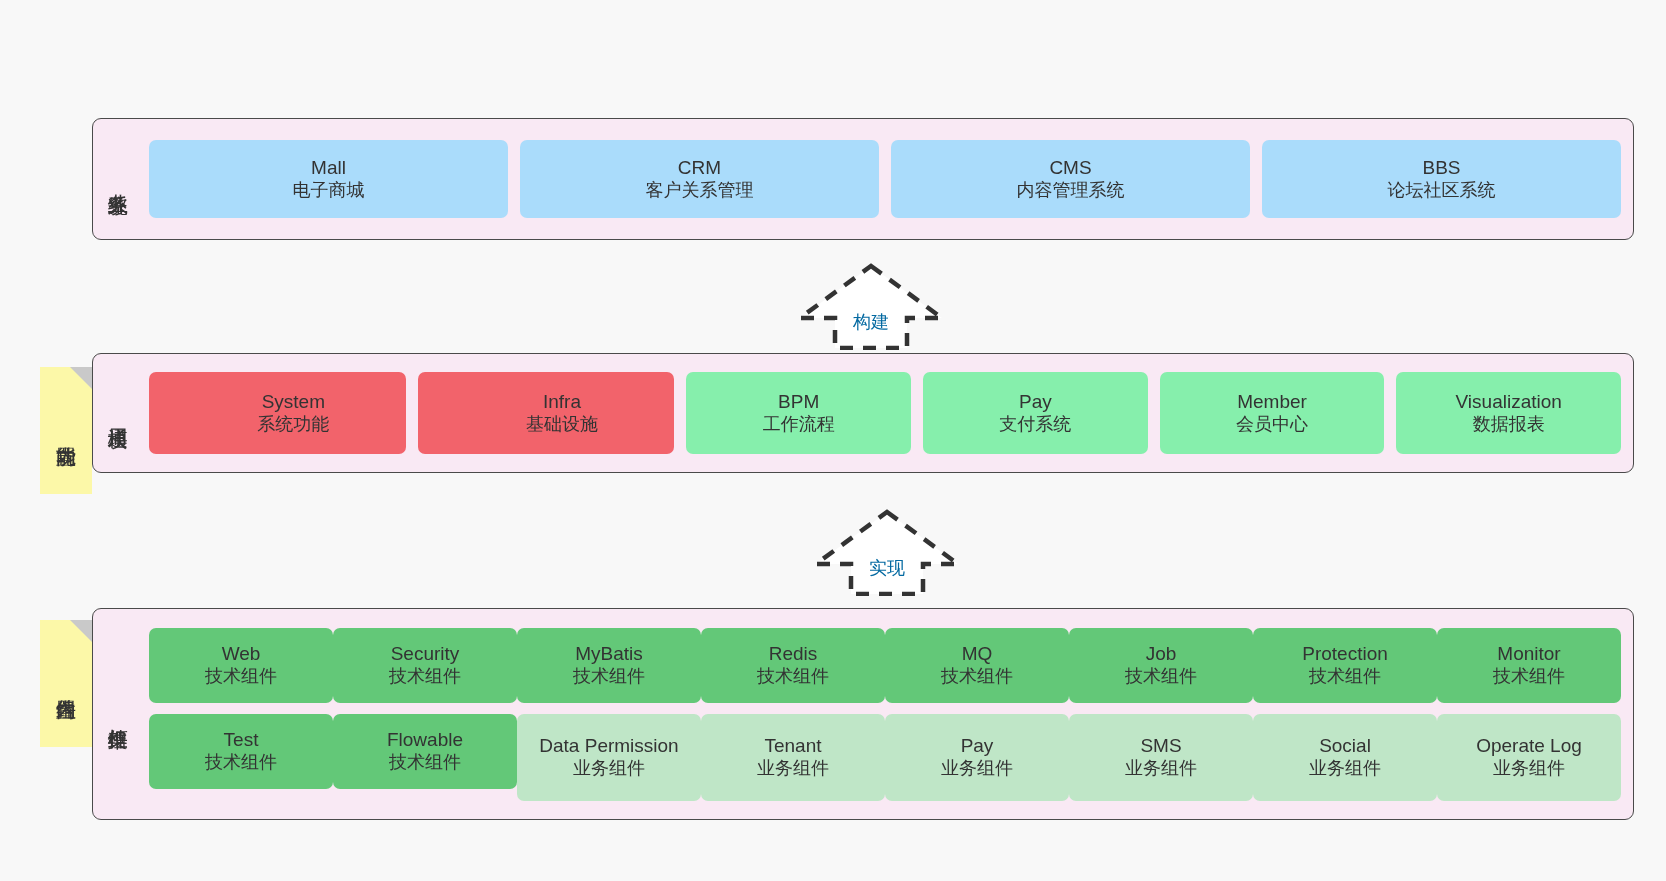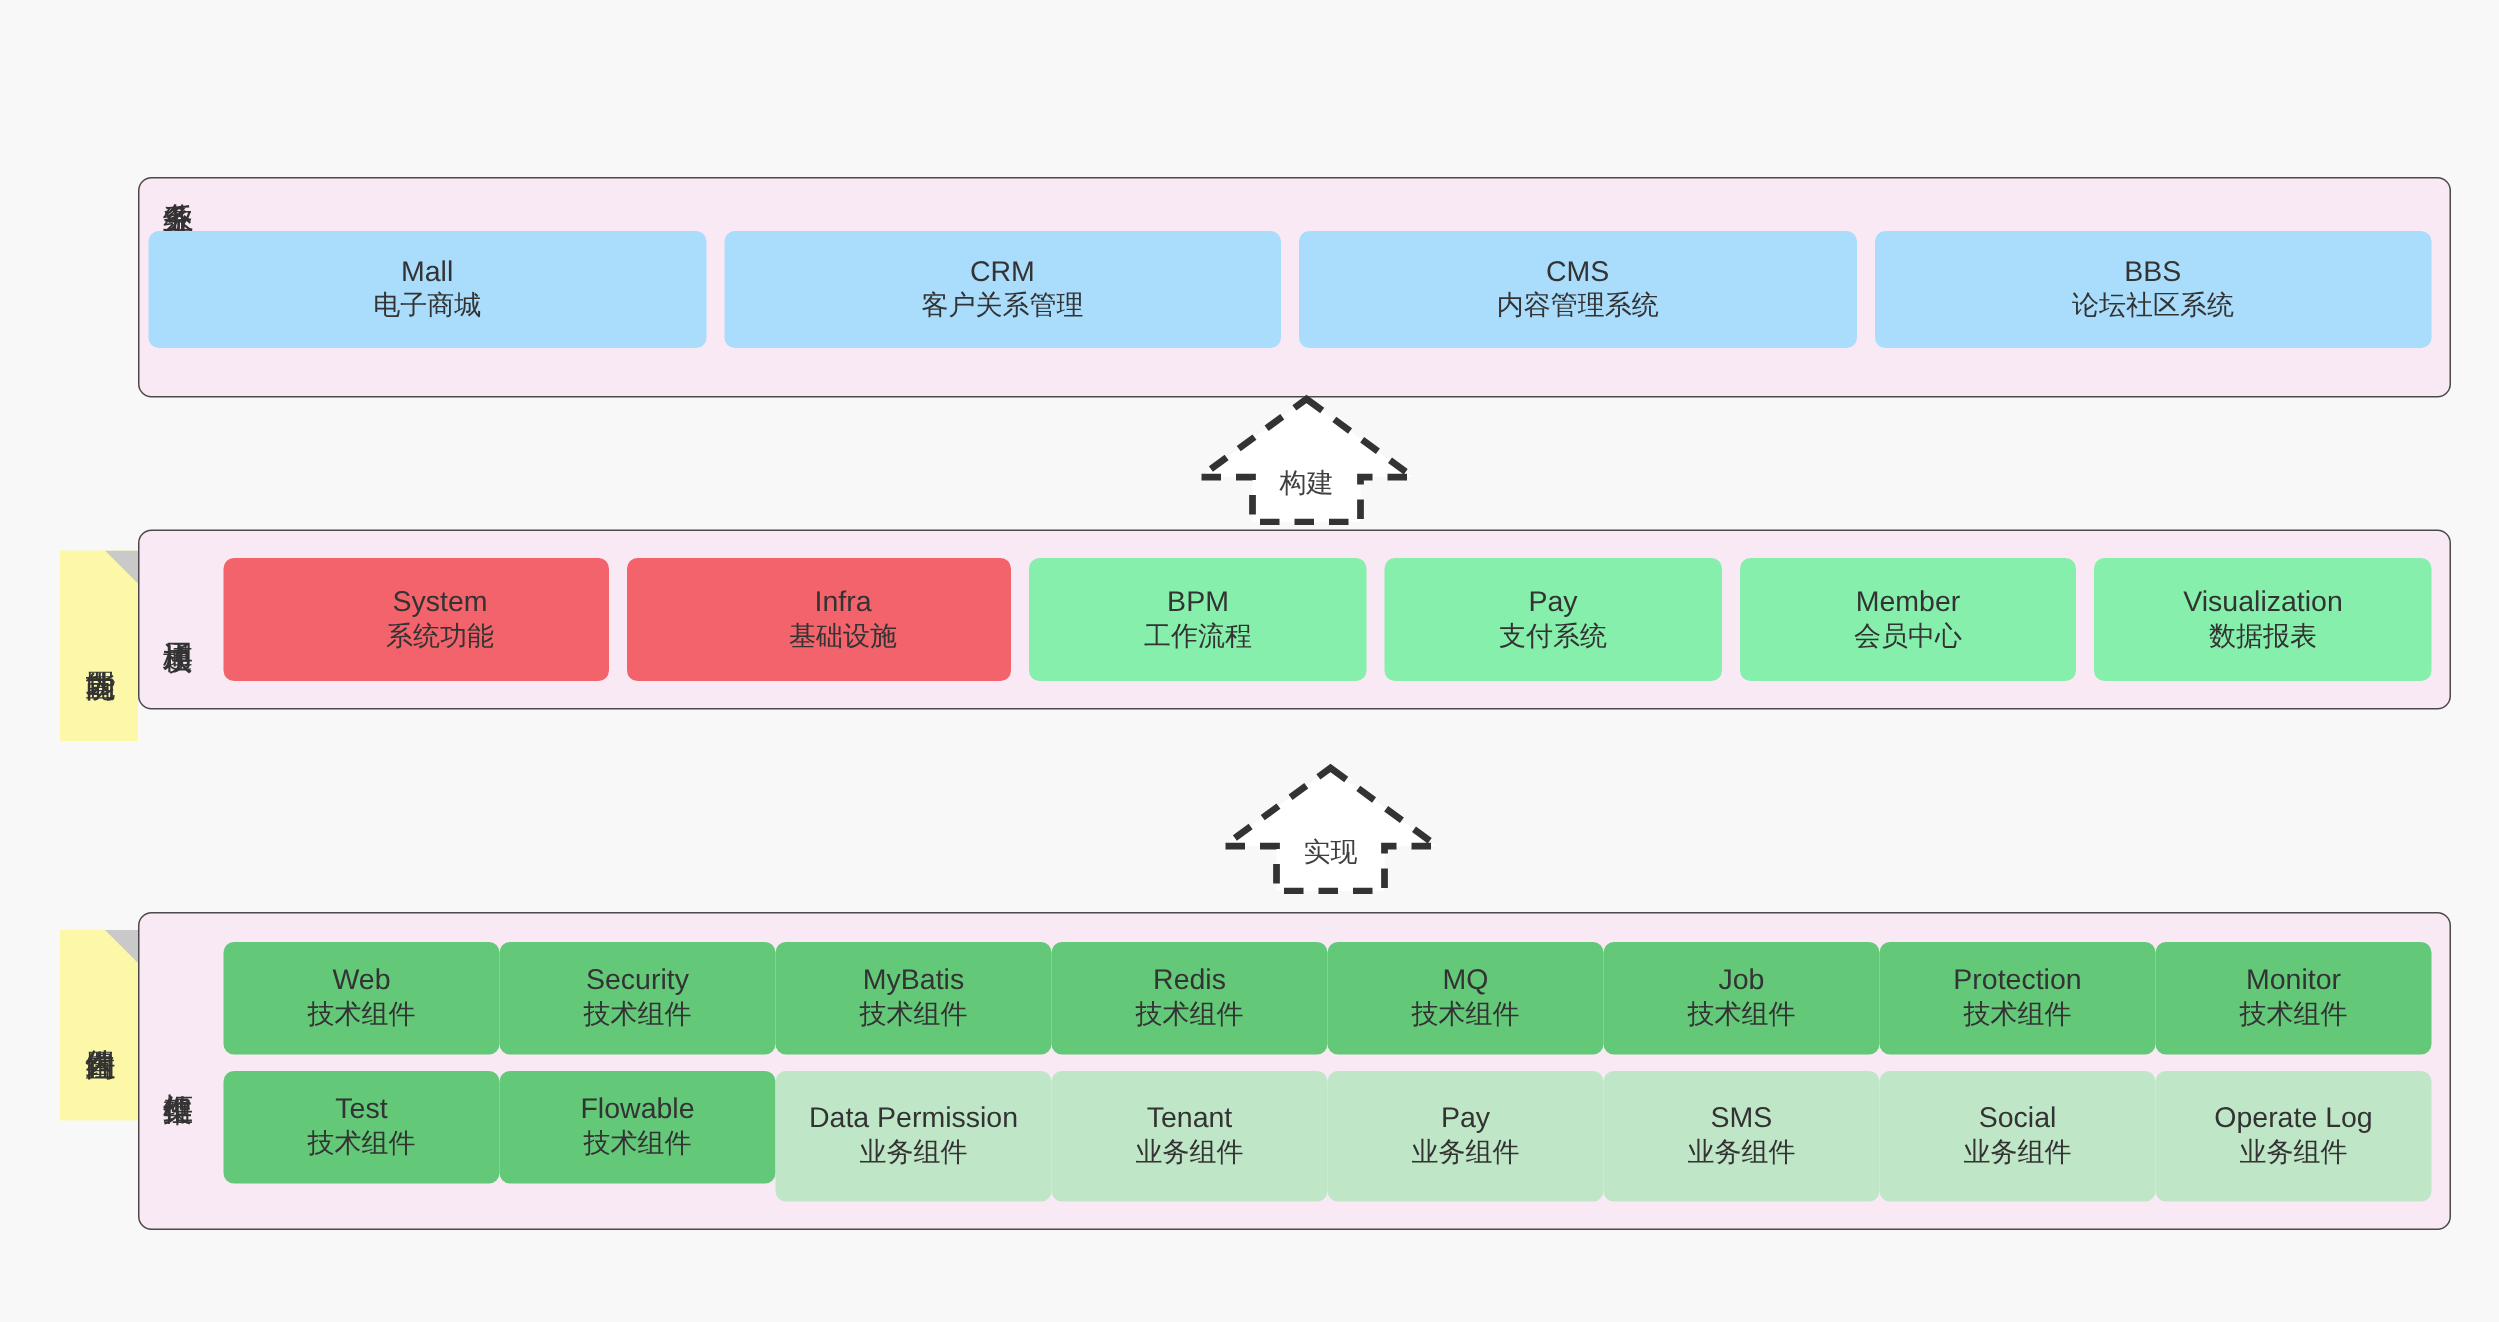--- a/index.html
+++ b/index.html
@@ -123,31 +123,31 @@
   .arrow-wrap {
     position: absolute;
     user-select: none;
   }
   .arrow-wrap svg { display: block; }
   .arrow-label {
     position: absolute;
     left: 50%;
     transform: translateX(-50%);
     font-size: 18px;
-    color: #404040;
+    color: #0369a1;
     white-space: nowrap;
     background: transparent;
   }
 </style>
 </head>
 <body>
 
 <div id="canvas">
 
-  <div class="layer" id="layer-business" style="left:92px; top:118px; width:1542px; height:147px;flex-direction:column;">
+  <div class="layer" id="layer-business" style="left:92px; top:118px; width:1542px; height:122px;">
     <div class="layer-title">业务系统</div>
     <div class="layer-body">
       <div class="box blue">
         <span class="t1">Mall</span>
         <span class="t2">电子商城</span>
       </div>
       <div class="box blue">
         <span class="t1">CRM</span>
         <span class="t2">客户关系管理</span>
       </div>

